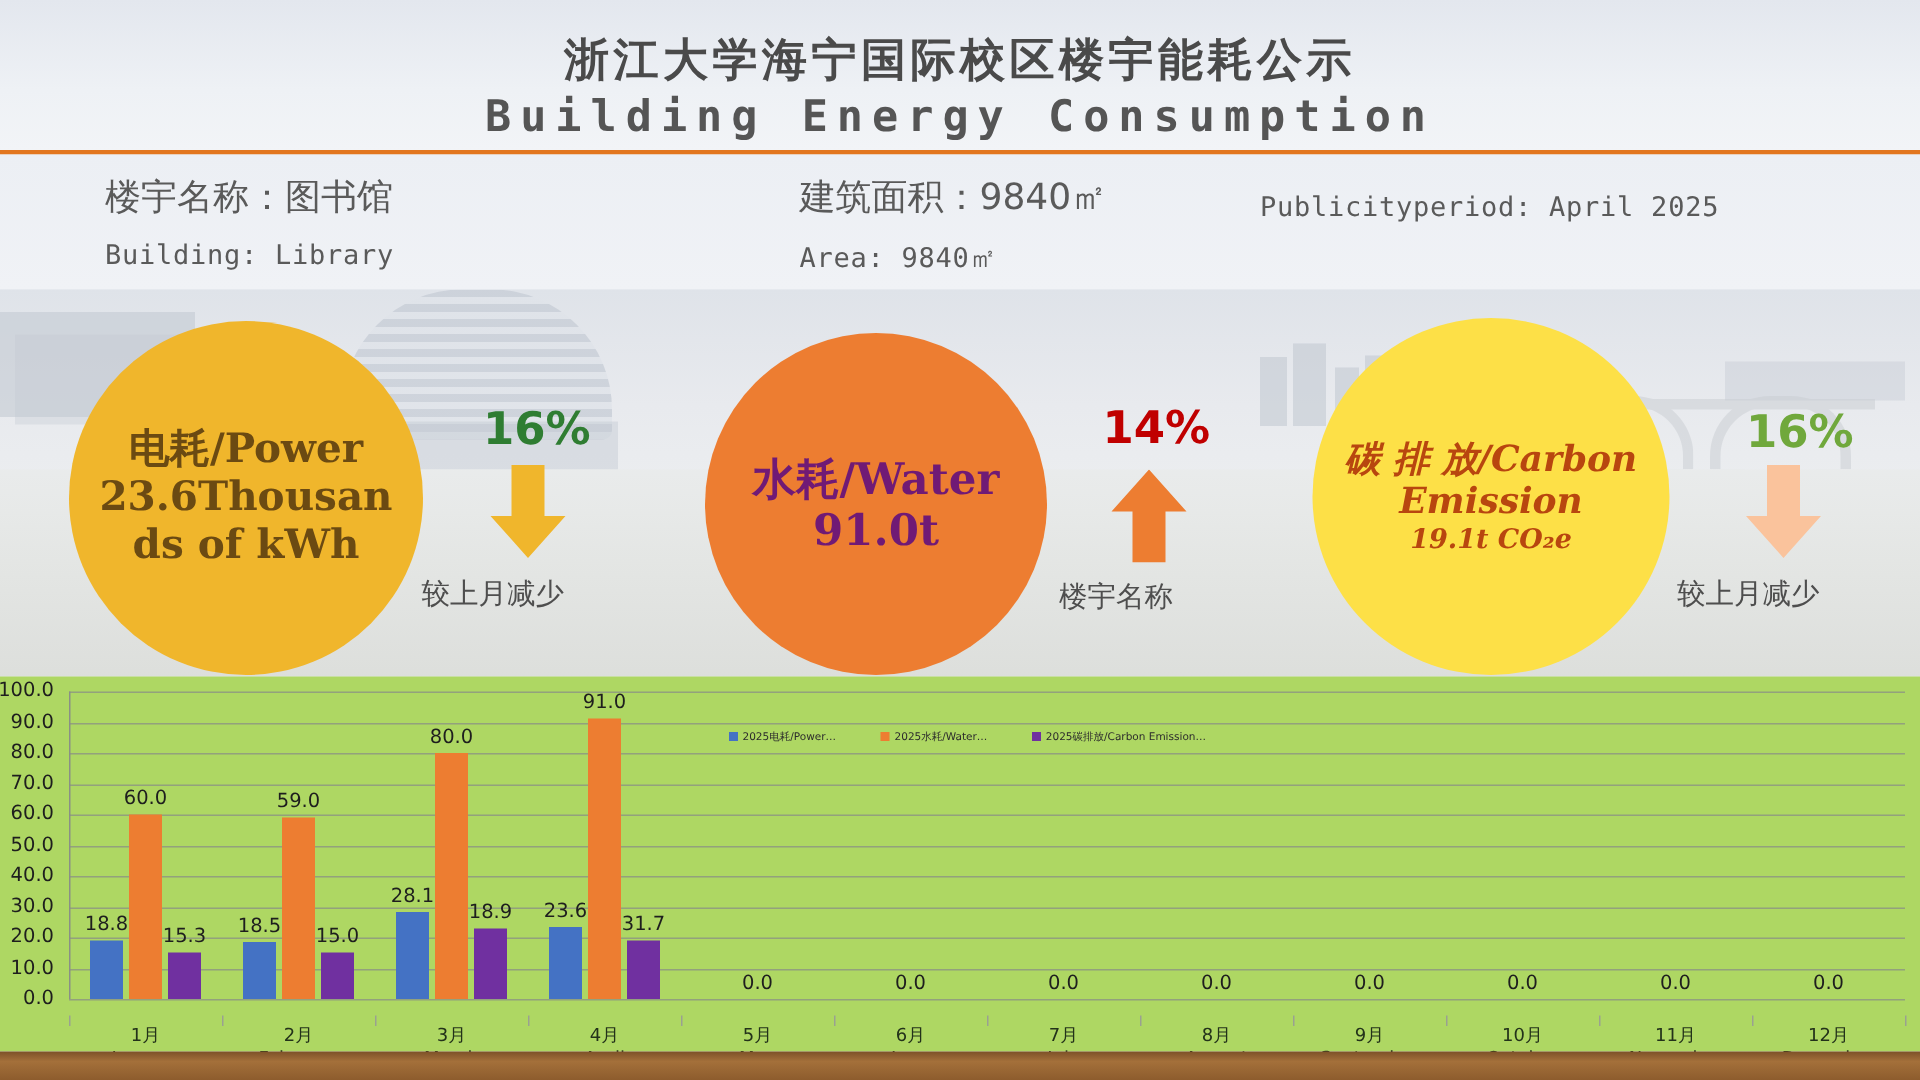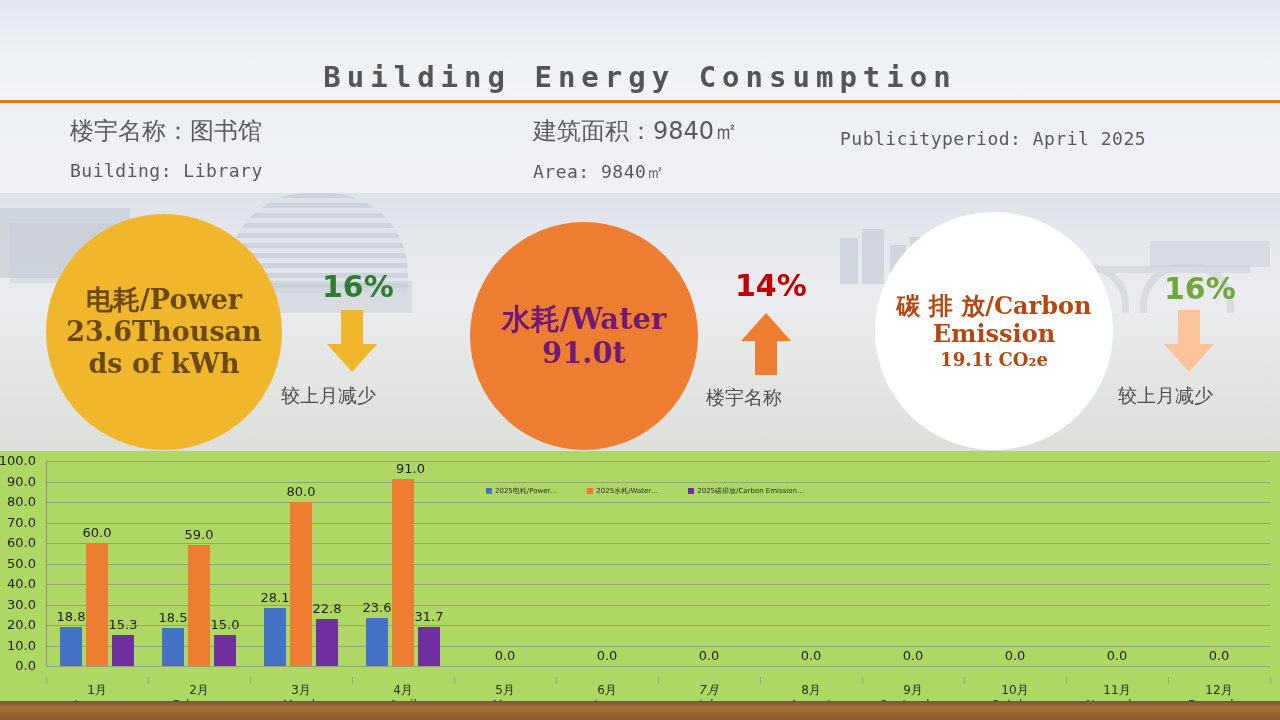--- a/index.html
+++ b/index.html
@@ -85,20 +85,21 @@
     font-family:"DejaVu Sans","Liberation Sans",sans-serif;white-space:nowrap;}
   .lg-item{display:flex;align-items:center;gap:3px;}
   .lg-sw{width:6px;height:6px;display:inline-block;}
 </style>
 </head>
 <body>
 
 <div id="stage">
 
   <div class="header">
+    <div class="title-cn">浙江大学海宁国际校区楼宇能耗公示</div>
     <div class="title-en">Building Energy Consumption</div>
   </div>
   <div class="rule"></div>
 
   <div class="inforow">
     <div class="info-col" style="left:70px;top:12px;">
       <div class="info-cn">楼宇名称：图书馆</div>
       <div class="info-en">Building: Library</div>
     </div>
     <div class="info-col" style="left:533px;top:12px;">
@@ -147,21 +148,21 @@
       <div>水耗/Water</div>
       <div>91.0t</div>
     </div>
   </div>
   <div class="pct" style="left:735px;top:268px;color:#c00000;">14%</div>
   <svg class="arrow" style="left:740px;top:313px;" width="52" height="62" viewBox="0 0 52 62">
     <path d="M26 0 L51 28 H37 V62 H15 V28 H1 Z" fill="#ed7d31"></path>
   </svg>
   <div class="cmp" style="left:706px;top:385px;">楼宇名称</div>
 
-  <div class="circle" style="left:875px;top:212px;width:238px;height:238px;background:#ffffff;">
+  <div class="circle" style="left:875px;top:212px;width:238px;height:238px;background:#fde047;font-style:italic;">
     <div class="c-text" style="font-size:24px;color:#b8460f;padding:0 6px;">
       <div>碳 排 放/Carbon</div>
       <div>Emission</div>
       <div style="font-size:18px;">19.1t CO₂e</div>
     </div>
   </div>
   <div class="pct" style="left:1164px;top:271px;color:#70a83c;">16%</div>
   <svg class="arrow" style="left:1162px;top:310px;" width="54" height="62" viewBox="0 0 54 62">
     <path d="M16 0 h22 v34 h14 L27 62 L2 34 h14 Z" fill="#fac39c"></path>
   </svg>
@@ -226,51 +227,51 @@
         <div class="xtick" style="left: 102px; width: 102px;">
           <div>2月</div>
           <div>February</div>
         </div>
         <div class="xsep" style="left: 204px;"></div>
         <div class="bar" style="left: 218px; width: 22px; height: 57.605px; background: rgb(68, 114, 196);"></div>
         <div class="blabel" style="left: 207px; width: 44px; top: 129.395px;">28.1</div>
         <div class="bar" style="left: 244px; width: 22px; height: 164px; background: rgb(237, 125, 49);"></div>
         <div class="blabel" style="left: 233px; width: 44px; top: 23px;">80.0</div>
         <div class="bar" style="left: 270px; width: 22px; height: 46.74px; background: rgb(112, 48, 160);"></div>
-        <div class="blabel" style="left: 259px; width: 44px; top: 140.26px;">22.8</div>
+        <div class="blabel" style="left: 259px; width: 44px; top: 140.26px;">18.9</div>
         <div class="xtick" style="left: 204px; width: 102px;">
           <div>3月</div>
           <div>March</div>
         </div>
         <div class="xsep" style="left: 306px;"></div>
         <div class="bar" style="left: 320px; width: 22px; height: 48.38px; background: rgb(68, 114, 196);"></div>
         <div class="blabel" style="left: 309px; width: 44px; top: 138.62px;">23.6</div>
         <div class="bar" style="left: 346px; width: 22px; height: 186.55px; background: rgb(237, 125, 49);"></div>
-        <div class="blabel" style="left: 335px; width: 44px; top: 0.45px; text-align: right;">91.0</div>
+        <div class="blabel" style="left: 335px; width: 44px; top: 0.45px;">91.0</div>
         <div class="bar" style="left: 372px; width: 22px; height: 39.155px; background: rgb(112, 48, 160);"></div>
         <div class="blabel" style="left: 361px; width: 44px; top: 147.845px;">31.7</div>
         <div class="xtick" style="left: 306px; width: 102px;">
           <div>4月</div>
           <div>April</div>
         </div>
         <div class="xsep" style="left: 408px;"></div>
         <div class="blabel" style="left: 434px; width: 50px; top: 187px;">0.0</div>
         <div class="xtick" style="left: 408px; width: 102px;">
           <div>5月</div>
           <div>May</div>
         </div>
         <div class="xsep" style="left: 510px;"></div>
         <div class="blabel" style="left: 536px; width: 50px; top: 187px;">0.0</div>
         <div class="xtick" style="left: 510px; width: 102px;">
           <div>6月</div>
           <div>June</div>
         </div>
         <div class="xsep" style="left: 612px;"></div>
         <div class="blabel" style="left: 638px; width: 50px; top: 187px;">0.0</div>
-        <div class="xtick" style="left: 612px; width: 102px; font-style: italic;">
+        <div class="xtick" style="left: 612px; width: 102px;">
           <div>7月</div>
           <div>July</div>
         </div>
         <div class="xsep" style="left: 714px;"></div>
         <div class="blabel" style="left: 740px; width: 50px; top: 187px;">0.0</div>
         <div class="xtick" style="left: 714px; width: 102px;">
           <div>8月</div>
           <div>August</div>
         </div>
         <div class="xsep" style="left: 816px;"></div>

